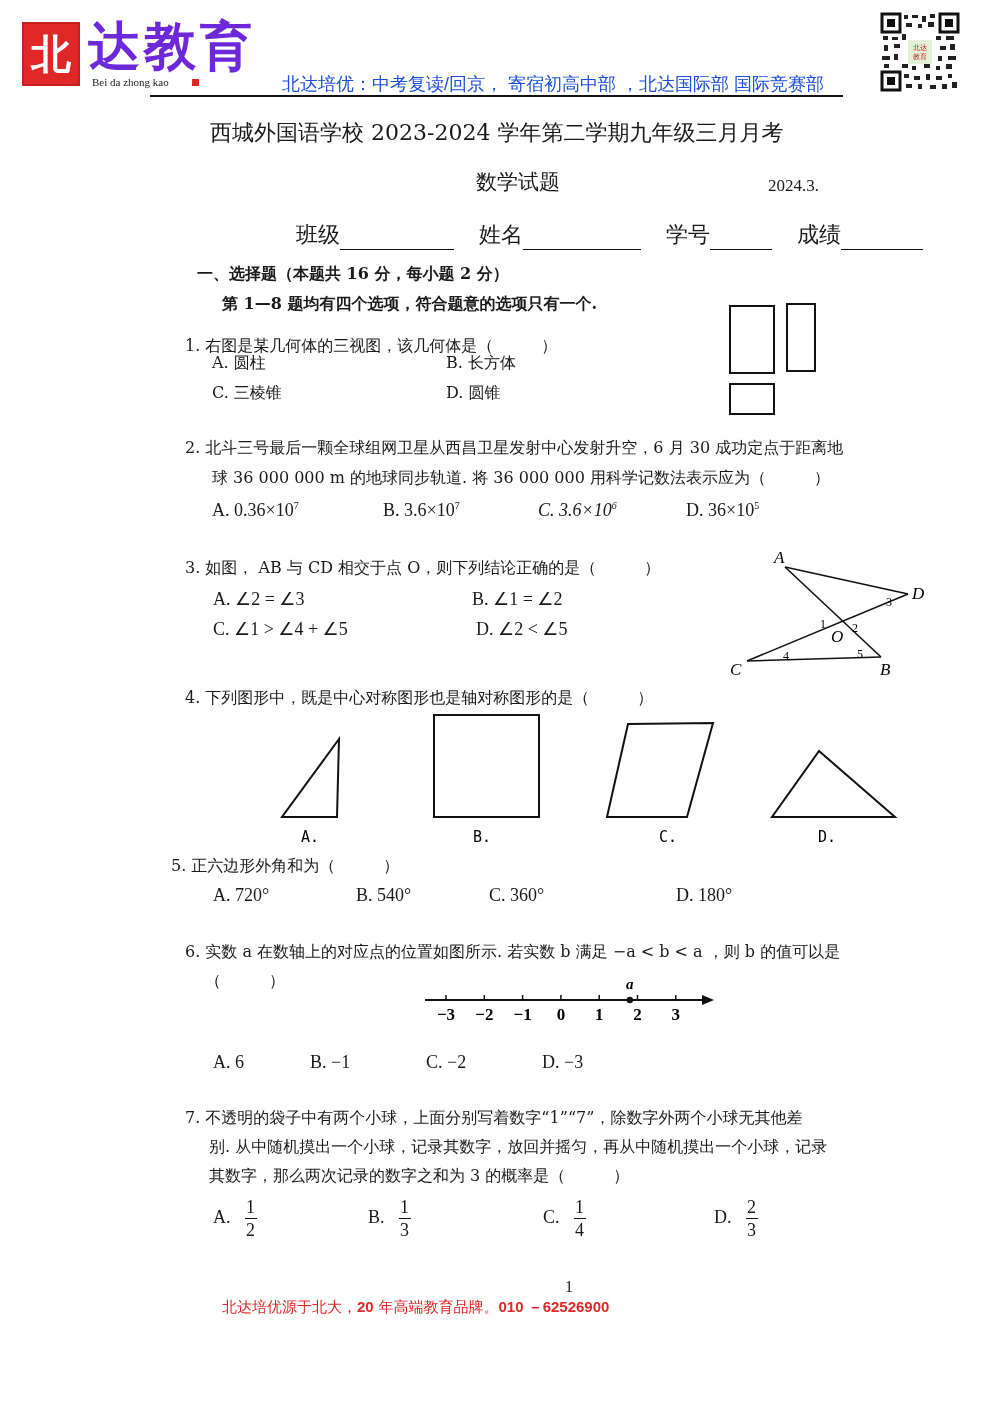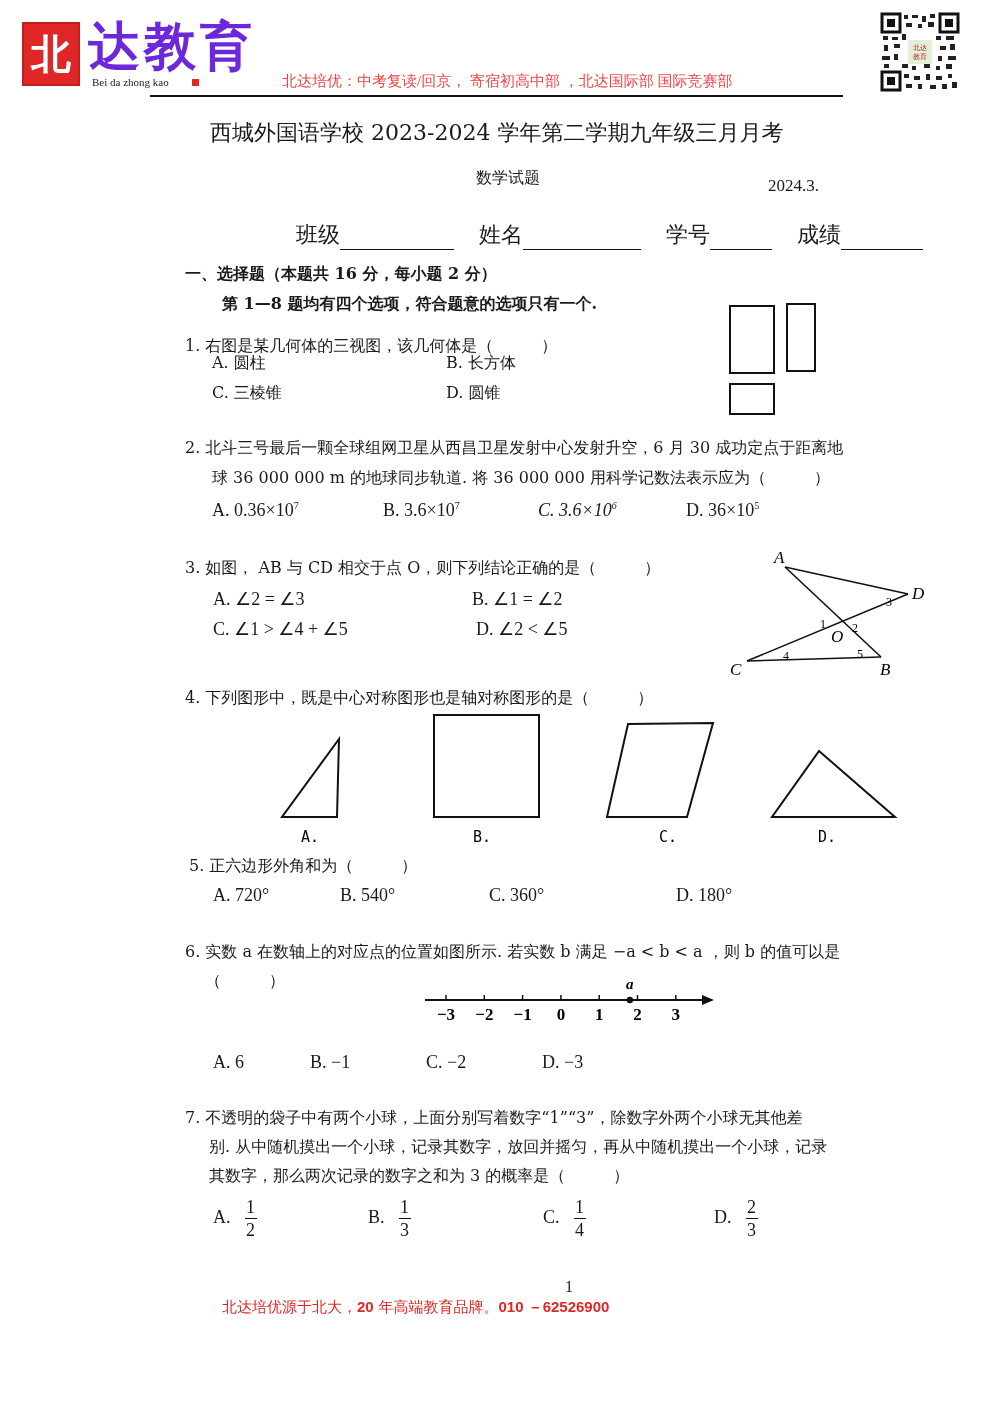--- a/index.html
+++ b/index.html
@@ -6,25 +6,25 @@
   body { width:992px; height:1403px; position:relative; overflow:hidden;
          font-family:"DejaVu Serif","Liberation Serif",serif; color:#1a1a1a; }
   .abs { position:absolute; }
   .logo-box { left:22px; top:22px; width:58px; height:64px; background:#e02727; border:2px solid #c41e1e;
               box-sizing:border-box; display:flex; align-items:center; justify-content:center; }
   .logo-box span { color:#fff; font-size:40px; font-weight:bold; font-family:"DejaVu Serif",serif; }
   .logo-text { left:88px; top:18px; font-size:52px; color:#6d28d9; font-weight:bold; letter-spacing:4px;
                font-family:"DejaVu Serif",serif; line-height:56px; }
   .logo-sub { left:92px; top:76px; font-size:11px; color:#222; font-family:"Liberation Serif",serif; }
   .logo-sq { left:192px; top:79px; width:7px; height:7px; background:#e02727; }
-  .tagline { left:282px; top:72px; font-size:15px; color:#ef4444; font-family:Liberation Serif, serif; white-space:nowrap; }
+  .tagline { left:282px; top:72px; font-size:18px; color:#1d4ed8; font-family:Liberation Sans, sans-serif; white-space:nowrap; }
   .header-rule { left:150px; top:95px; width:693px; height:2px; background:#111; }
   .qr { left:880px; top:12px; width:80px; height:80px; }
   .title { left:210px; top:118px; font-size:22px; white-space:nowrap; }
-  .subtitle { left:476px; top:168px; font-size:16px; }
+  .subtitle { left:476px; top:168px; font-size:21px; }
   .date { left:768px; top:176px; font-size:17px; font-family:"Liberation Serif",serif; }
   .fields { left:296px; top:220px; font-size:22px; white-space:nowrap; }
   .fields .f { display:inline-block; margin-right:18px; }
   .fields .line { display:inline-block; border-bottom:1.5px solid #111; vertical-align:bottom; height:16px; }
   .txt { font-size:16px; white-space:nowrap; }
   .bold { font-weight:bold; }
   .opt { font-size:16px; white-space:nowrap; }
   .opt-lg { font-size:18px; white-space:nowrap; font-family:"Liberation Serif",serif; }
   .frac { display:inline-flex; flex-direction:column; align-items:center; vertical-align:middle;
           font-family:"Liberation Serif",serif; font-size:18px; line-height:20px; margin-left:14px; }
@@ -101,21 +101,21 @@
 <div class="abs subtitle">数学试题</div>
 <div class="abs date">2024.3.</div>
 
 <div class="abs fields">
   <span class="f"><span>班级</span><span class="line" style="width:114px"></span></span>
   <span class="f"><span>姓名</span><span class="line" style="width:118px"></span></span>
   <span class="f"><span>学号</span><span class="line" style="width:62px"></span></span>
   <span class="f"><span>成绩</span><span class="line" style="width:82px"></span></span>
 </div>
 
-<div class="abs txt bold" style="left:185px; top:264px;text-align:center;">一、选择题（本题共 16 分，每小题 2 分）</div>
+<div class="abs txt bold" style="left:197px; top:264px;text-align:center;">一、选择题（本题共 16 分，每小题 2 分）</div>
 <div class="abs txt bold" style="left:222px; top:294px;">第 1—8 题均有四个选项，符合题意的选项只有一个.</div>
 
 <div class="abs txt" style="left:185px; top:324px;margin-top:12px;">
   <span>1.</span>
   <span>右图是某几何体的三视图，该几何体是（　　　）</span>
 </div>
 <div class="abs opt" style="left:212px; top:353px;">A. 圆柱</div>
 <div class="abs opt" style="left:446px; top:353px;">B.  长方体</div>
 <div class="abs opt" style="left:212px; top:383px;">C. 三棱锥</div>
 <div class="abs opt" style="left:446px; top:383px;">D.  圆锥</div>
@@ -170,26 +170,26 @@
   <polygon points="69,29 12,107 67,107" fill="none" stroke="#111" stroke-width="2"></polygon>
   <polygon points="164,5 269,5 269,107 164,107" fill="none" stroke="#111" stroke-width="2"></polygon>
   <polygon points="358,14 443,13 417,107 337,107" fill="none" stroke="#111" stroke-width="2"></polygon>
   <polygon points="549,41 502,107 625,107" fill="none" stroke="#111" stroke-width="2"></polygon>
   <text x="31" y="132">A.</text>
   <text x="203" y="132">B.</text>
   <text x="389" y="132">C.</text>
   <text x="548" y="132">D.</text>
 </svg>
 
-<div class="abs txt" style="left:189px; top:856px;text-align:center;">
+<div class="abs txt" style="left:171px; top:856px;text-align:center;">
   <span>5.</span>
   <span>正六边形外角和为（　　　）</span>
 </div>
 <div class="abs opt-lg" style="left:213px; top:885px;">A.   720°</div>
-<div class="abs opt-lg" style="left:340px; top:885px;">B.   540°</div>
+<div class="abs opt-lg" style="left:356px; top:885px;">B.   540°</div>
 <div class="abs opt-lg" style="left:489px; top:885px;">C.   360°</div>
 <div class="abs opt-lg" style="left:628px; top:885px;margin-left:48px;">D.   180°</div>
 
 <div class="abs txt" style="left:185px; top:942px;">
   <span>6.</span>
   <span>实数 a 在数轴上的对应点的位置如图所示. 若实数 b 满足 −a &lt; b &lt; a ，则 b 的值可以是</span>
 </div>
 <div class="abs txt" style="left:205px; top:971px;">（　　　）</div>
 <svg class="abs" style="left:420px; top:975px;" width="300" height="50" id="numline" font-family="Liberation Serif, serif" font-weight="bold" font-size="17">
   <line x1="5" y1="25" x2="285" y2="25" stroke="#111" stroke-width="2"></line>
@@ -213,21 +213,21 @@
   <circle id="nl-point" r="3.2" cy="25" fill="#111" cx="209.83999999999997"></circle>
   <text id="nl-point-label" y="14" font-style="italic" font-size="15" text-anchor="middle" x="209.83999999999997">a</text>
 </svg>
 <div class="abs opt-lg" style="left:213px; top:1052px;">A. 6</div>
 <div class="abs opt-lg" style="left:310px; top:1052px;">B. −1</div>
 <div class="abs opt-lg" style="left:426px; top:1052px;">C. −2</div>
 <div class="abs opt-lg" style="left:542px; top:1052px;">D. −3</div>
 
 <div class="abs txt" style="left:185px; top:1108px;">
   <span>7.</span>
-  <span>不透明的袋子中有两个小球，上面分别写着数字“1”“3”，除数字外两个小球无其他差</span>
+  <span>不透明的袋子中有两个小球，上面分别写着数字“1”“7”，除数字外两个小球无其他差</span>
 </div>
 <div class="abs txt" style="left:209px; top:1137px;">别. 从中随机摸出一个小球，记录其数字，放回并摇匀，再从中随机摸出一个小球，记录</div>
 <div class="abs txt" style="left:209px; top:1166px;">其数字，那么两次记录的数字之和为 3 的概率是（　　　）</div>
 
 <div class="abs opt-lg" style="left:213px; top:1197px;">
   <span>A.</span><span class="frac">
       <span>1</span>
       <span class="bar"></span>
       <span>2</span>
     </span>

